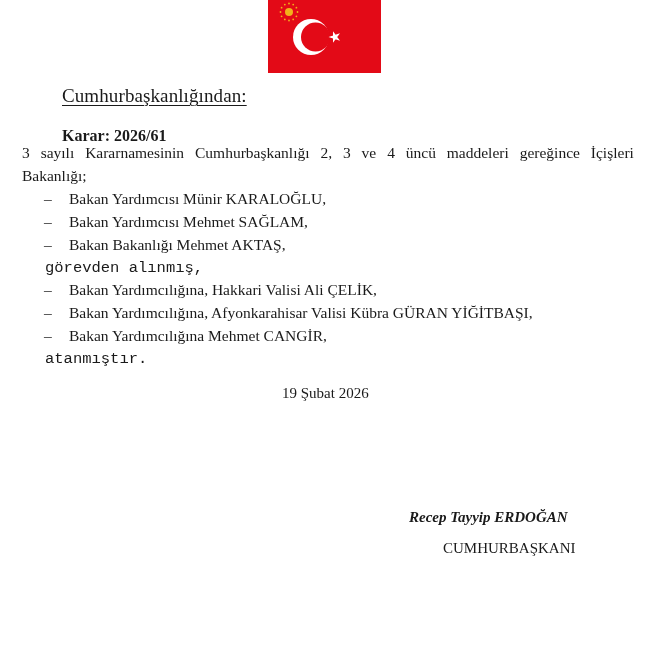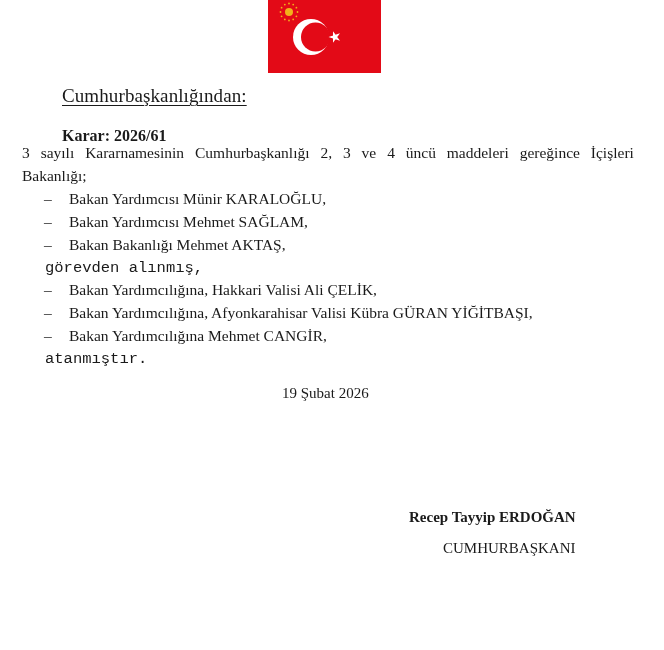--- a/index.html
+++ b/index.html
@@ -18,21 +18,21 @@
     .karar {
       position: absolute; left: 62px; top: 113px; font-size: 16px; font-weight: bold; margin-top: 14px;
     }
     .line { position: absolute; font-size: 15.5px; white-space: nowrap; }
     .intro1 { left: 22px; top: 144px; width: 612px; display: flex; justify-content: space-between; }
     .intro2 { left: 22px; top: 167px; }
     .dash { position: absolute; left: 44px; }
     .item-text { position: absolute; left: 69px; }
     .plain { left: 45px; font-family: Liberation Mono, monospace; }
     .date { position: absolute; left: 282px; top: 385px; font-size: 15px; }
-    .signer { position: absolute; left: 409px; top: 509px; font-size: 15px; font-weight: bold; }
+    .signer { position: absolute; left: 409px; top: 509px; font-size: 15px; font-weight: bold; font-style: italic; }
     .title { position: absolute; left: 443px; top: 540px; font-size: 15px; }
   </style>
 </head>
 <body>
 
 <div class="flag">
   <svg width="113" height="73" viewBox="0 0 113 73">
     <rect width="113" height="73" fill="#e30a17"></rect>
 
     <g>

